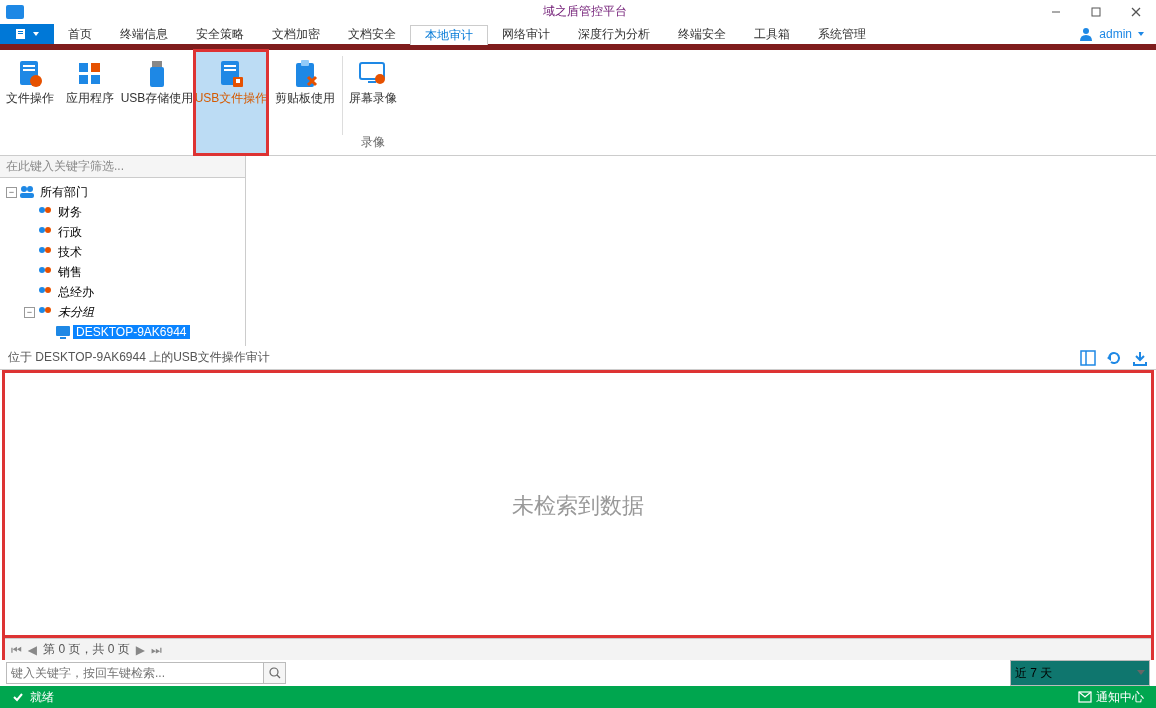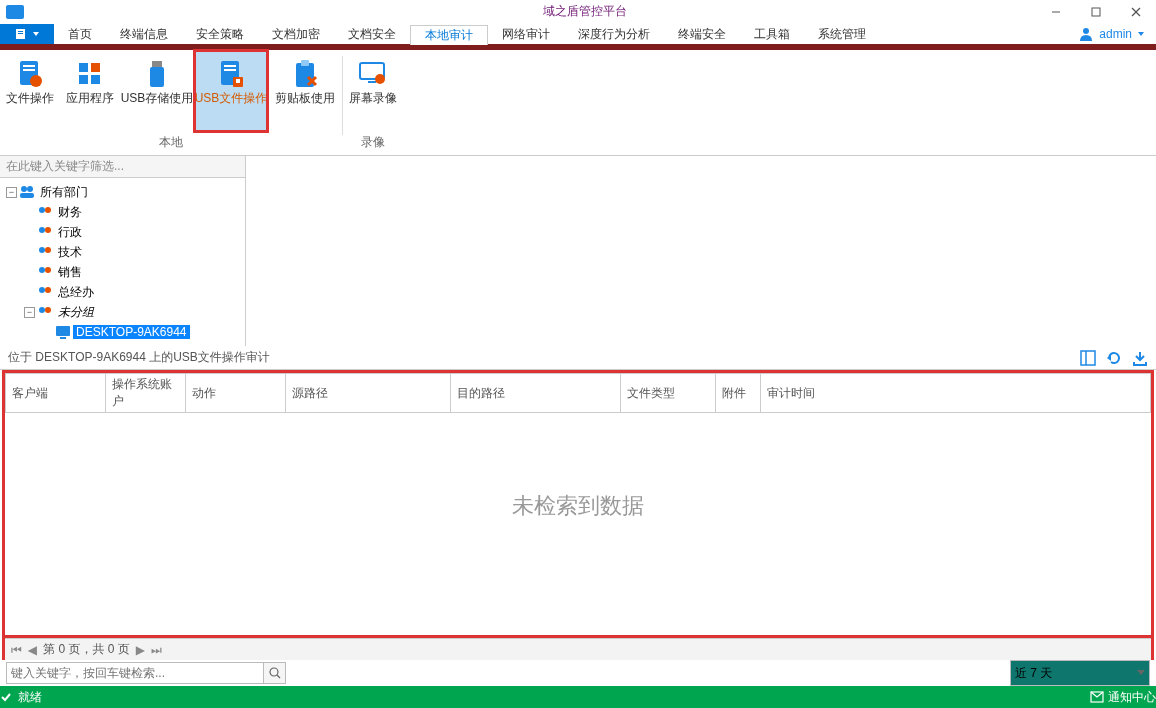--- a/index.html
+++ b/index.html
@@ -64,21 +64,21 @@
 .pager { position:absolute; left:0; right:0; bottom:0; height:22px; background:#f3f3f3; border-top:1px solid #ccc; display:flex; align-items:center; padding:0 6px; gap:6px; color:#555; }
 .pager .nav { color:#888; cursor:default; }
 
 .filter-row { height:26px; display:flex; align-items:center; padding:4px 6px; }
 .filter-row .search-box { flex:0 0 280px; display:flex; }
 .filter-row .search-box input { flex:1; border:1px solid #bbb; padding:2px 4px; height:22px; }
 .filter-row .search-box button { width:22px; border:1px solid #bbb; border-left:none; background:#f5f5f5; display:flex; align-items:center; justify-content:center; }
 .filter-row .date-sel { margin-left:auto; width:140px; height:22px; border:1px solid #bbb; display:flex; align-items:center; padding:12px 4px; justify-content:space-between; background:#0f766e; }
 
 
-.statusbar { height:22px; background:#00a64f; color:#fff; display:flex; align-items:center; padding:0 0; }
+.statusbar { height:22px; background:#00a64f; color:#fff; display:flex; align-items:center; padding:0 12px; }
 .statusbar .notify { margin-left:auto; display:flex; align-items:center; gap:4px; }
 
 svg { display:block; }
 </style>
 </head>
 <body>
 
 <div class="titlebar">
   <div class="app-icon"></div>
   <div class="title">域之盾管控平台</div>
@@ -186,21 +186,20 @@
         <div class="ico">
             <svg width="26" height="30">
               <rect x="4" y="4" width="18" height="24" fill="#1e88e5" rx="2"></rect>
               <rect x="9" y="1" width="8" height="6" fill="#90caf9" rx="1"></rect>
               <path d="M16 18 L24 26 M24 18 L16 26" stroke="#e65100" stroke-width="3"></path>
             </svg>
           </div>
         <div class="txt">剪贴板使用</div>
       </div>
     </div>
-    <div class="group-label">本地</div>
   </div>
   <div class="ribbon-sep"></div>
   <div class="ribbon-group">
     <div class="items">
       <div class="ribbon-item">
         <div class="ico">
             <svg width="30" height="26">
               <rect x="2" y="2" width="24" height="16" fill="none" stroke="#1e88e5" stroke-width="2" rx="2"></rect>
               <rect x="10" y="20" width="8" height="2" fill="#1e88e5"></rect>
               <circle cx="22" cy="18" r="5" fill="#e65100"></circle>
@@ -321,34 +320,20 @@
             <svg width="16" height="16">
               <path d="M8 2 L8 10 M4 6 L8 10 L12 6" fill="none" stroke="#1e88e5" stroke-width="2"></path>
               <path d="M2 12 L2 15 L14 15 L14 12" fill="none" stroke="#1e88e5" stroke-width="2"></path>
             </svg>
           </span>
       </div>
     </div>
 
     <div class="grid-wrap">
       <div class="grid-wrap-inner">
-      <table class="grid">
-        <thead>
-              <tr>
-          <th style="width:100px">客户端</th>
-          <th style="width:80px">操作系统账户</th>
-          <th style="width:100px">动作</th>
-          <th style="width:165px">源路径</th>
-          <th style="width:170px">目的路径</th>
-          <th style="width:95px">文件类型</th>
-          <th style="width:45px">附件</th>
-          <th>审计时间</th>
-        </tr>
-            </thead>
-      </table>
       <div class="no-data">未检索到数据</div>
       </div>
       <div class="pager">
         <span class="nav">⏮</span>
         <span class="nav">◀</span>
         <span>第 0 页，共 0 页</span>
         <span class="nav">▶</span>
         <span class="nav">⏭</span>
       </div>
     </div>

